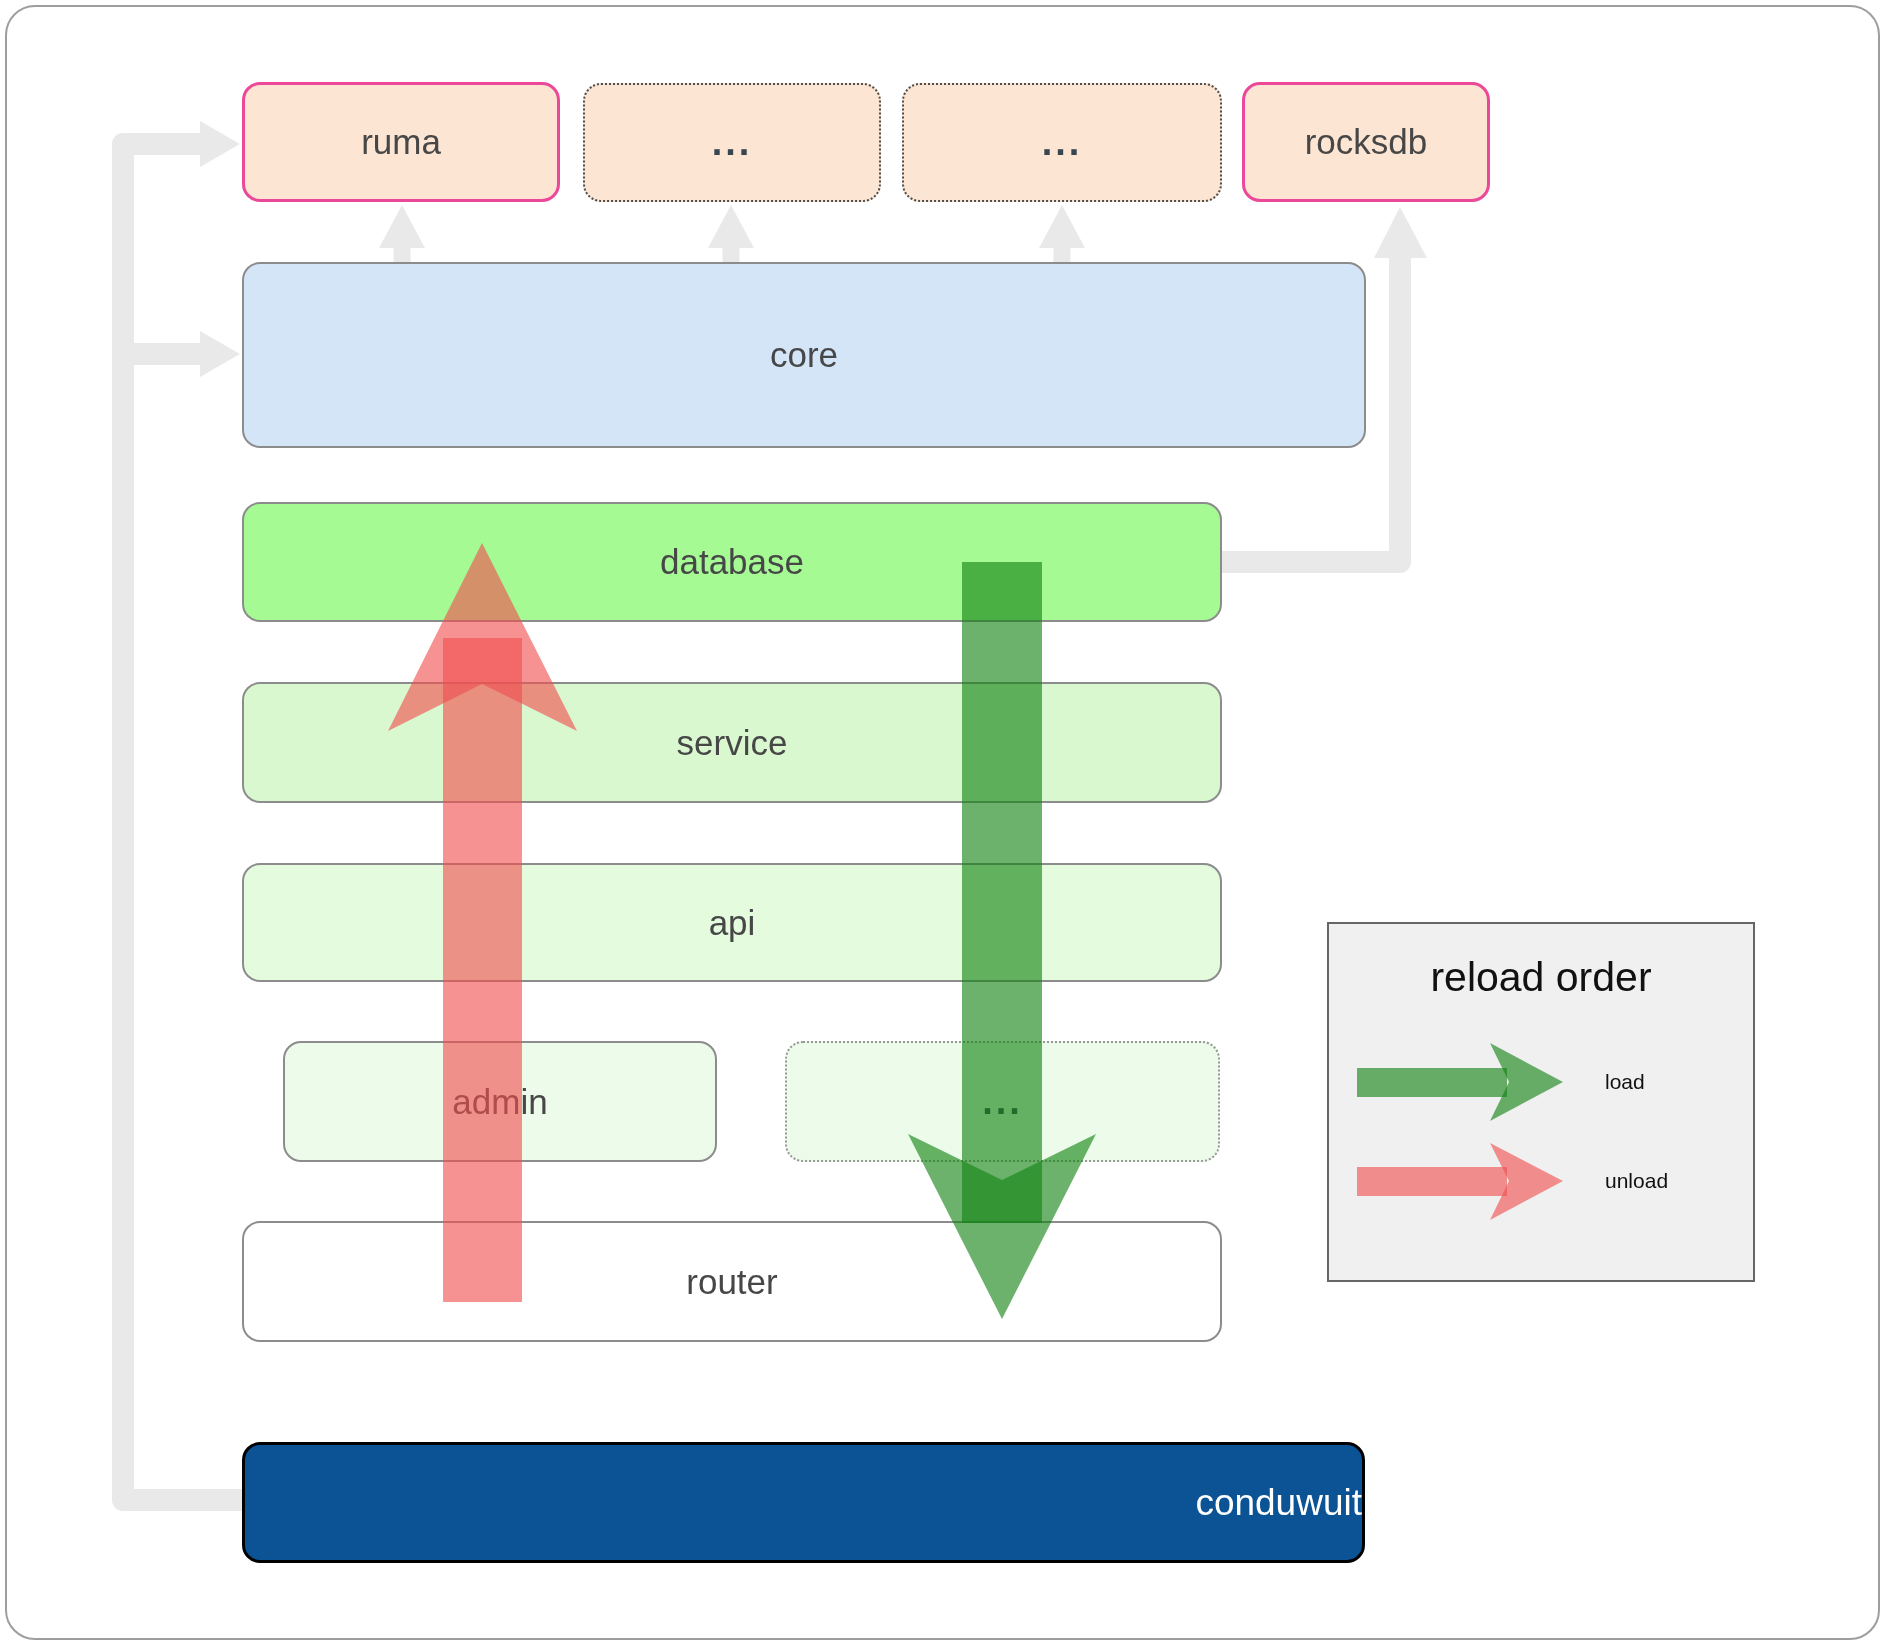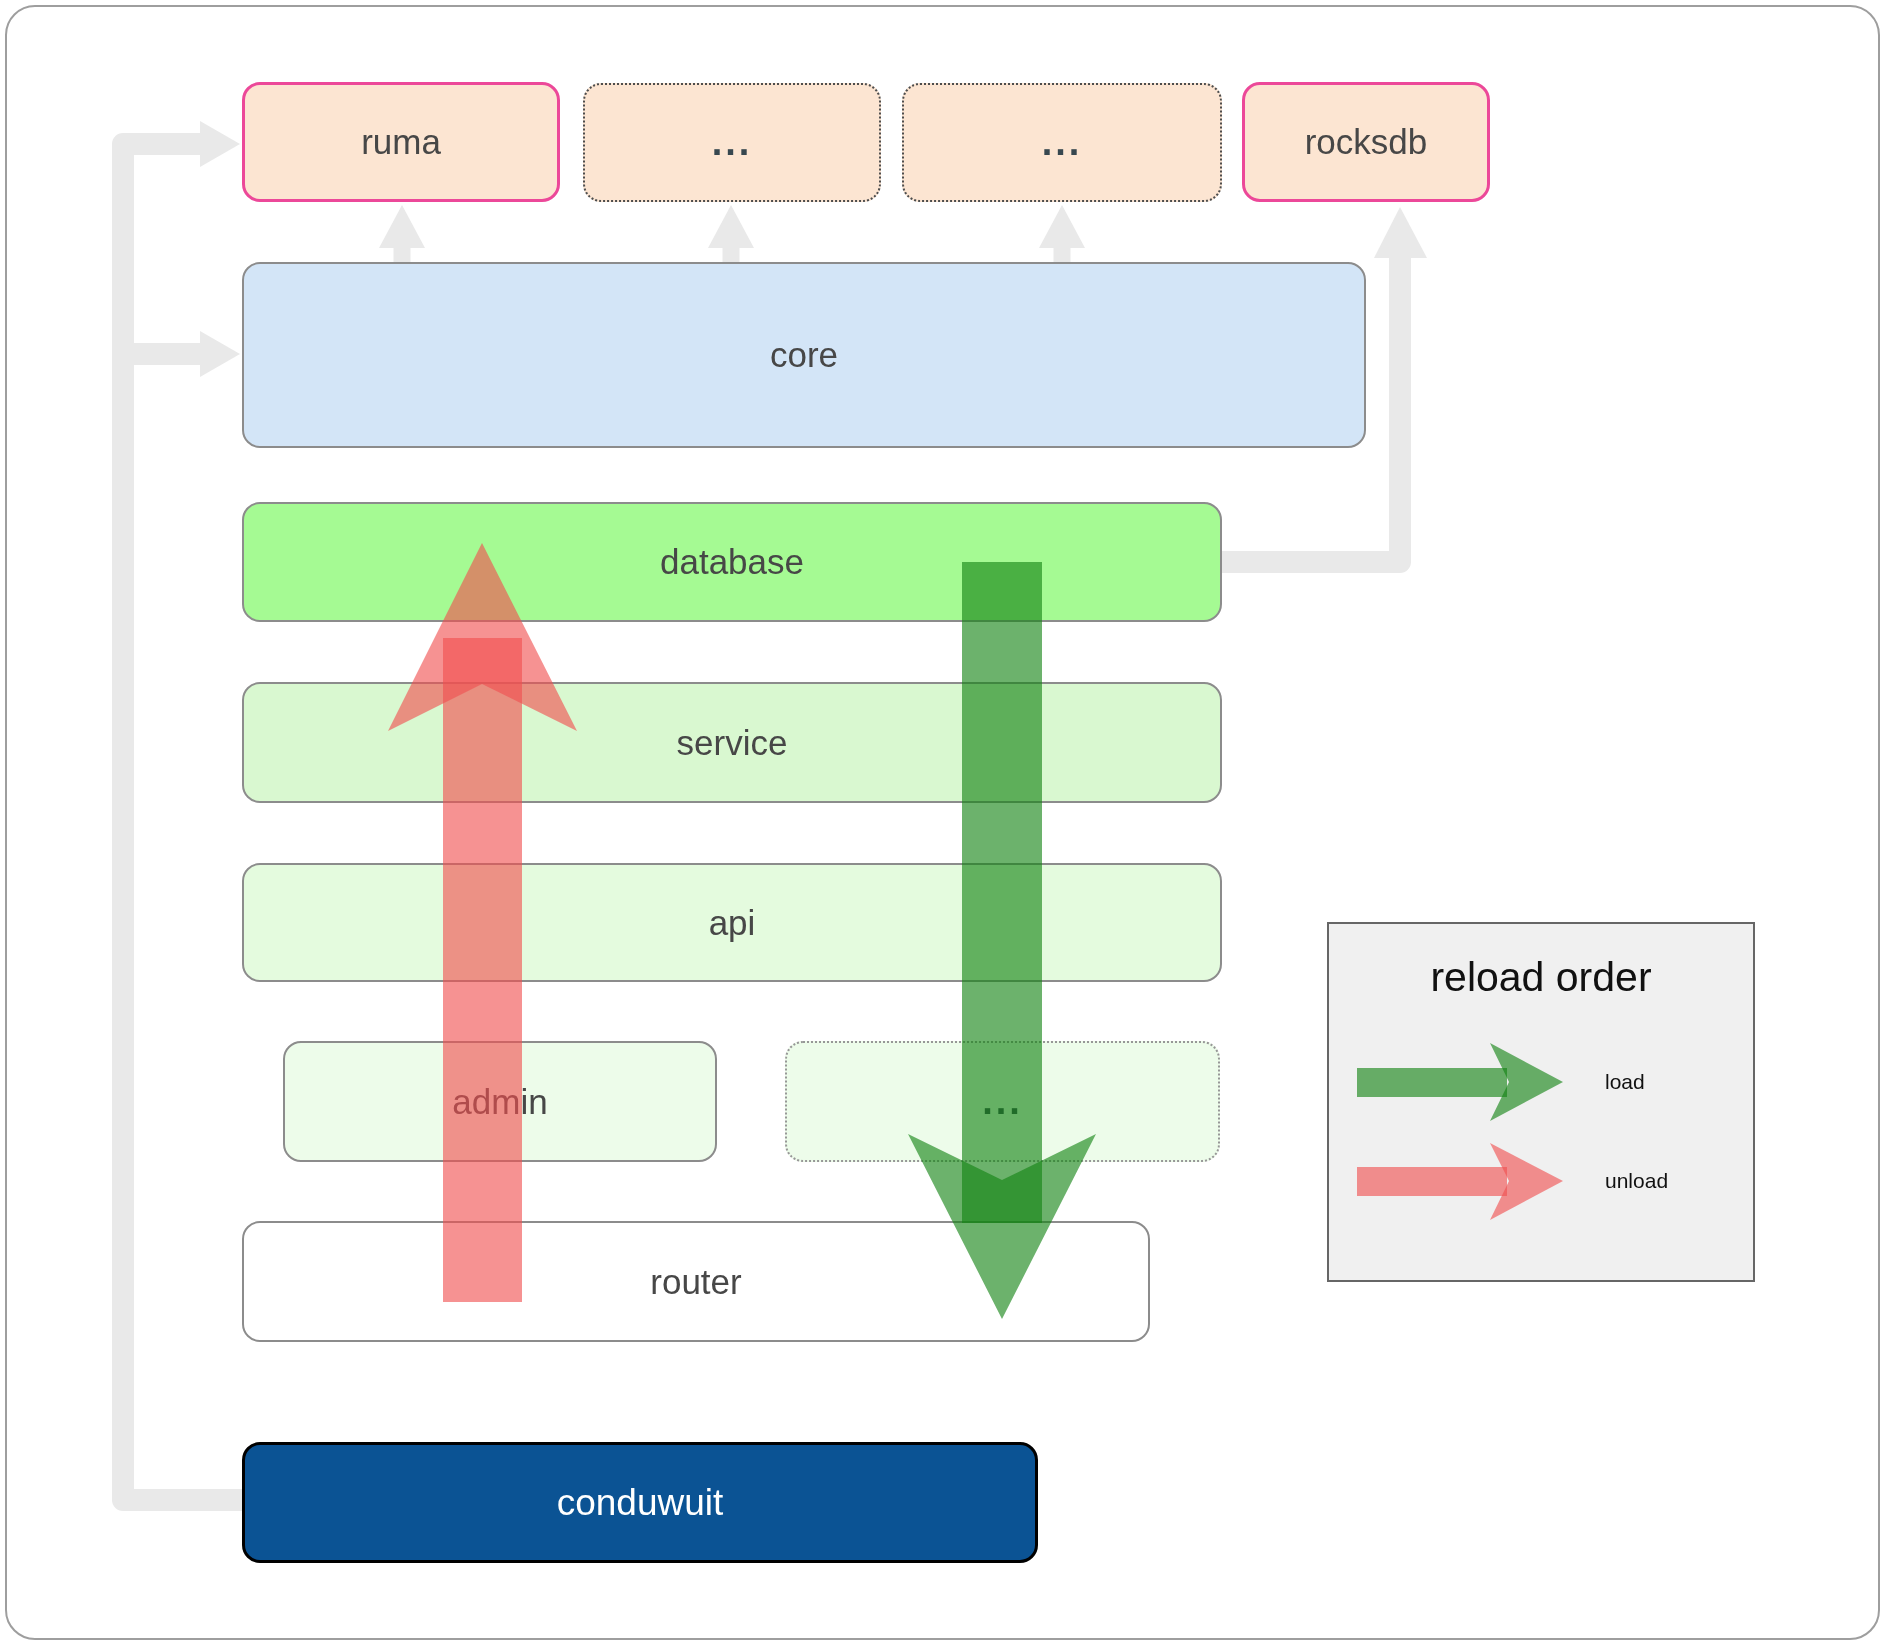--- a/index.html
+++ b/index.html
@@ -34,22 +34,22 @@
   #n-ruma{left:242px;top:82px;width:318px;height:120px;}
   #n-dots1{left:583px;top:83px;width:298px;height:119px;}
   #n-dots2{left:902px;top:83px;width:320px;height:119px;}
   #n-rocksdb{left:1242px;top:82px;width:248px;height:120px;}
   #n-core{left:242px;top:262px;width:1124px;height:186px;}
   #n-database{left:242px;top:502px;width:980px;height:120px;}
   #n-service{left:242px;top:682px;width:980px;height:121px;}
   #n-api{left:242px;top:863px;width:980px;height:119px;}
   #n-admin{left:243px;top:1041px;width:434px;height:121px;margin-left:40px;}
   #n-dots3{left:785px;top:1041px;width:435px;height:121px;}
-  #n-router{left:242px;top:1221px;width:908px;height:121px;}
-  #n-conduwuit{left:242px;top:1442px;width:796px;height:121px;}
+  #n-router{left:242px;top:1221px;width:980px;height:121px;}
+  #n-conduwuit{left:242px;top:1442px;width:1123px;height:121px;justify-content:flex-end;}
   
   #legend{
     position:absolute;left:1320px;top:922px;width:428px;height:360px;
     background:#F0F0F0;border:2px solid #666;box-sizing:border-box;margin-left:7px;
   }
   #legend-title{
     position:absolute;left:0;top:30px;width:100%;text-align:center;
     font-size:41px;color:#111;
   }
   .legend-label{

